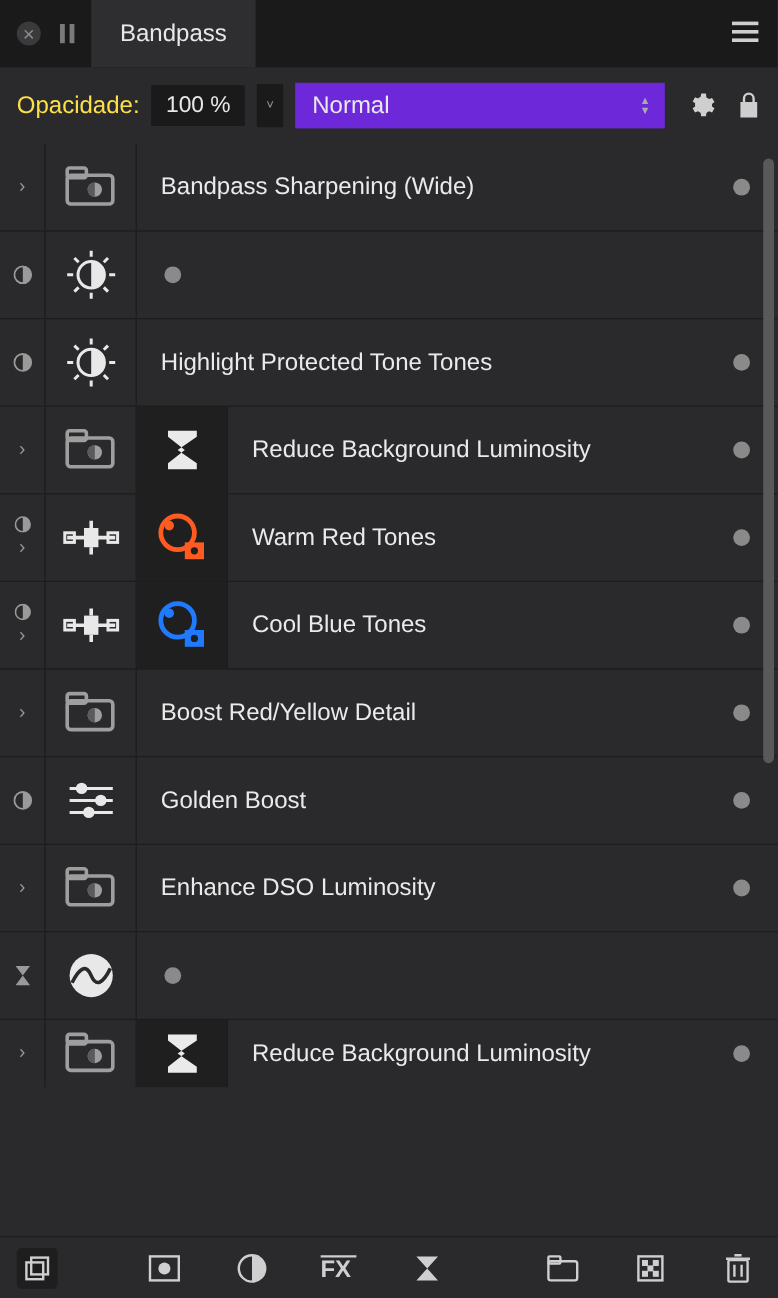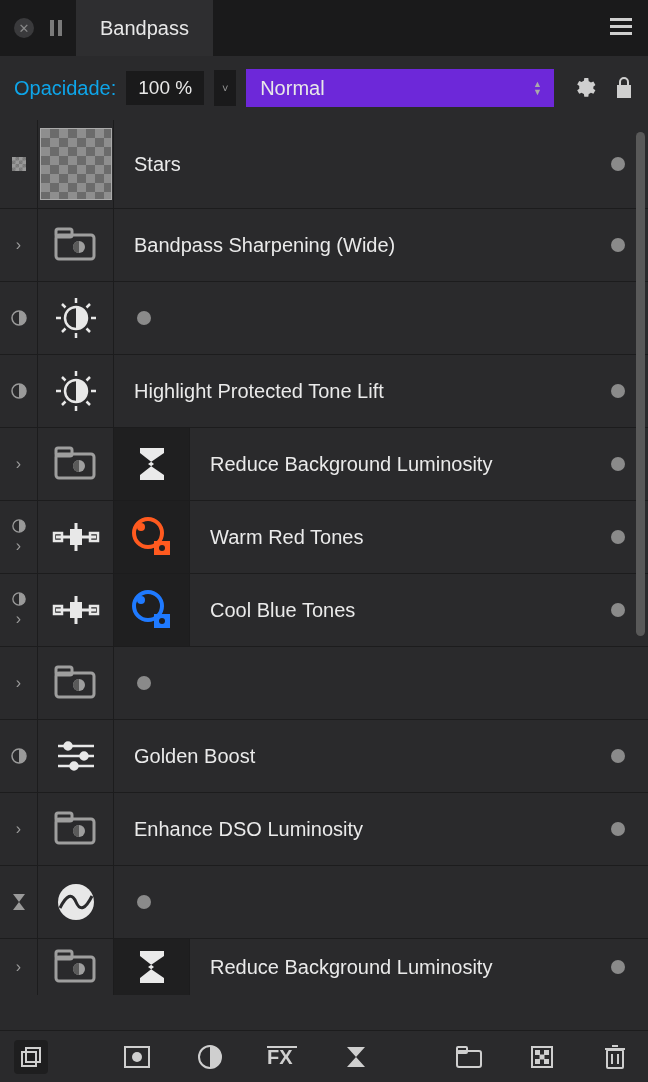--- a/index.html
+++ b/index.html
@@ -50,21 +50,21 @@
   }
   .hamburger span { width:22px; height:3px; background:#cfcfcf; }
   .controlbar {
     height: 64px;
     display:flex;
     align-items:center;
     padding: 0 14px;
     gap: 10px;
     background:#2a2a2c;
   }
-  .ctrl-label { font-size: 20px; color:#0ea5e9; }
+  .ctrl-label { font-size: 20px; color:#fde047; }
   .opacity-box {
     background:#1a1a1b;
     padding: 6px 12px;
     font-size: 19px;
     color:#e8e8e8;
     display:flex; align-items:center;
   }
   .opacity-dd {
     background:#1a1a1b;
     width: 22px; height: 36px;
@@ -218,32 +218,20 @@
   </div>
   <div class="lock">
     <svg width="20" height="24" viewBox="0 0 20 24">
         <path fill="#cfcfcf" d="M15 9V6a5 5 0 10-10 0v3H3v13h14V9h-2zm-8 0V6a3 3 0 116 0v3H7z"></path>
       </svg>
   </div>
 </div>
 
 <div class="layers">
 
-  <div class="row first">
-    <div class="gutter">
-      <div class="mini-checker"></div>
-    </div>
-    <div class="thumb wide">
-      <div class="checker"></div>
-    </div>
-    <div class="label">Stars</div>
-    <div class="vis">
-        <div class="vis-dot"></div>
-      </div>
-  </div>
 
   <div class="row">
     <div class="gutter">
       <span>›</span>
     </div>
     <div class="thumb">
       <svg width="44" height="36" viewBox="0 0 44 36">
           <rect x="2" y="8" width="38" height="24" rx="3" fill="none" stroke="#9e9e9e" stroke-width="3"></rect>
           <rect x="2" y="2" width="16" height="8" rx="2" fill="none" stroke="#9e9e9e" stroke-width="3"></rect>
           <circle cx="25" cy="20" r="6" fill="#9e9e9e"></circle>
@@ -300,21 +288,21 @@
             <line x1="24" y1="39" x2="24" y2="44"></line>
           <line x1="4" y1="24" x2="9" y2="24"></line>
             <line x1="39" y1="24" x2="44" y2="24"></line>
           <line x1="10" y1="10" x2="13.5" y2="13.5"></line>
             <line x1="34.5" y1="34.5" x2="38" y2="38"></line>
           <line x1="10" y1="38" x2="13.5" y2="34.5"></line>
             <line x1="34.5" y1="13.5" x2="38" y2="10"></line>
         </g>
       </svg>
     </div>
-    <div class="label">Highlight Protected Tone Lift</div>
+    <div class="label">Highlight Protected Tone Tones</div>
     <div class="vis">
         <div class="vis-dot"></div>
       </div>
   </div>
 
   <div class="row">
     <div class="gutter">
         <span>›</span>
       </div>
     <div class="thumb">
@@ -405,20 +393,21 @@
         <span>›</span>
       </div>
     <div class="thumb">
       <svg width="44" height="36" viewBox="0 0 44 36">
           <rect x="2" y="8" width="38" height="24" rx="3" fill="none" stroke="#9e9e9e" stroke-width="3"></rect>
           <rect x="2" y="2" width="16" height="8" rx="2" fill="none" stroke="#9e9e9e" stroke-width="3"></rect>
           <circle cx="25" cy="20" r="6" fill="#9e9e9e"></circle>
           <path d="M25 14a6 6 0 000 12V14z" fill="#5a5a5a"></path>
         </svg>
     </div>
+    <div class="label">Boost Red/Yellow Detail</div>
     <div class="vis">
         <div class="vis-dot"></div>
       </div>
   </div>
 
   <div class="row">
     <div class="gutter">
       <svg width="16" height="16" viewBox="0 0 16 16">
           <circle cx="8" cy="8" r="7" fill="none" stroke="#9a9a9a" stroke-width="1.5"></circle>
           <path d="M8 1a7 7 0 010 14V1z" fill="#9a9a9a"></path>

